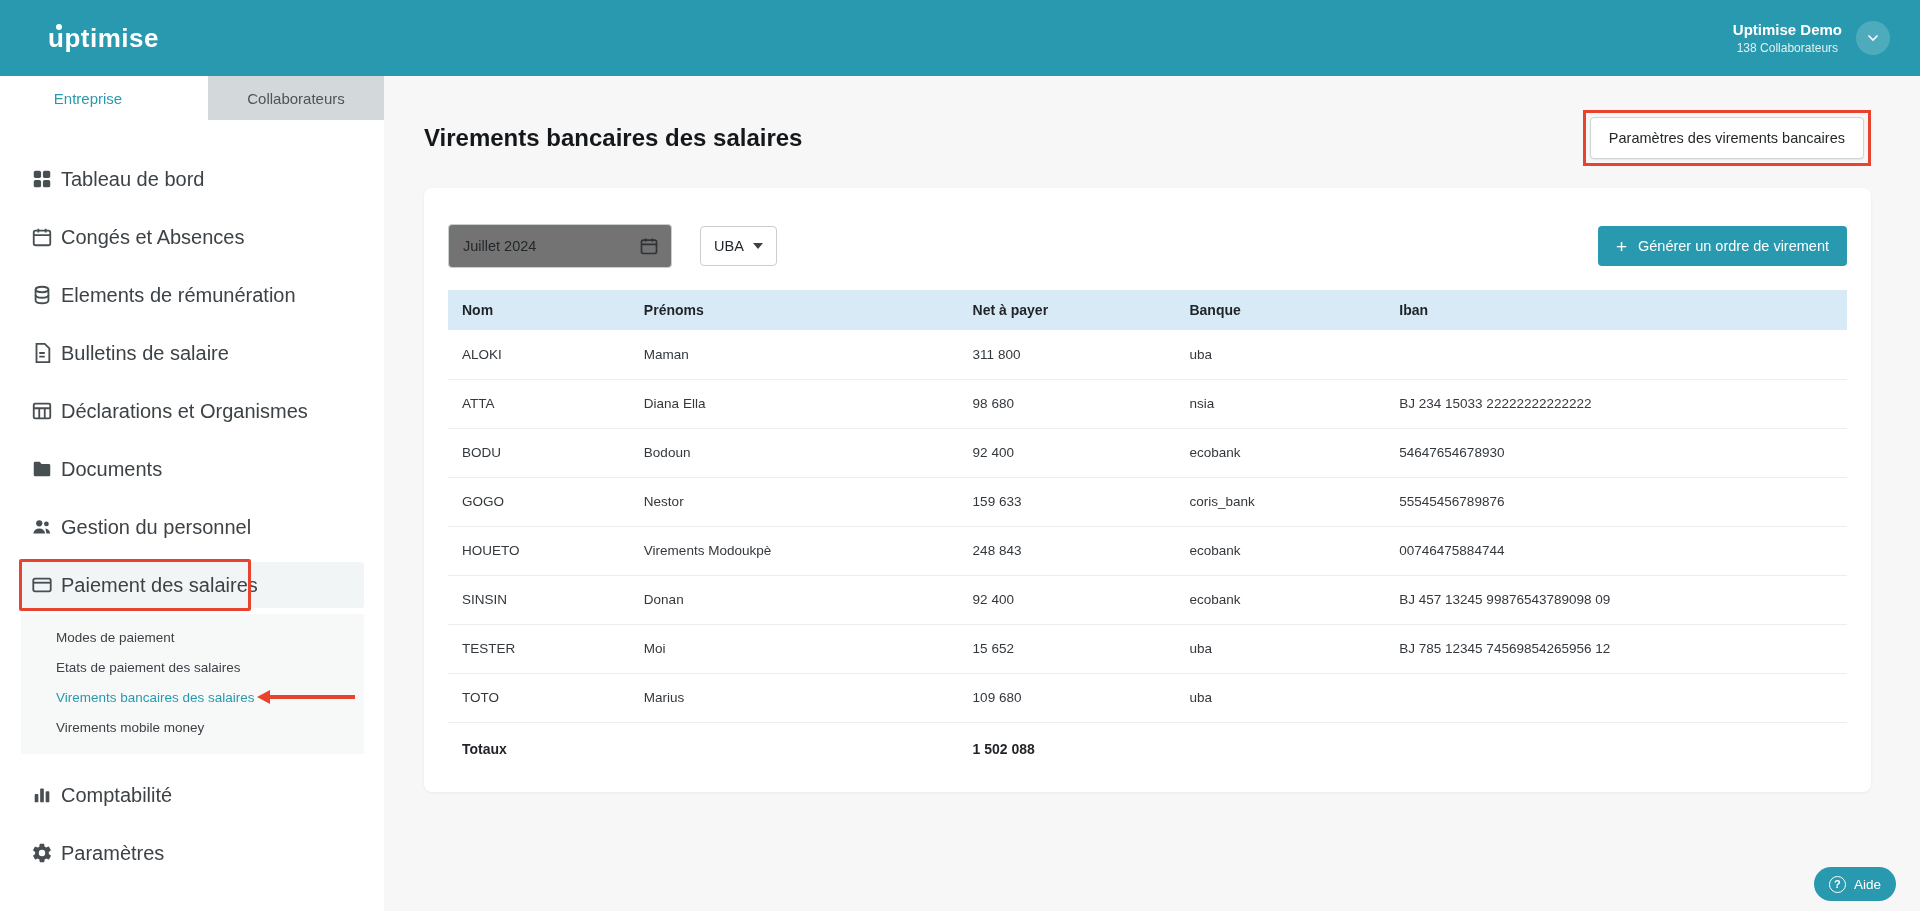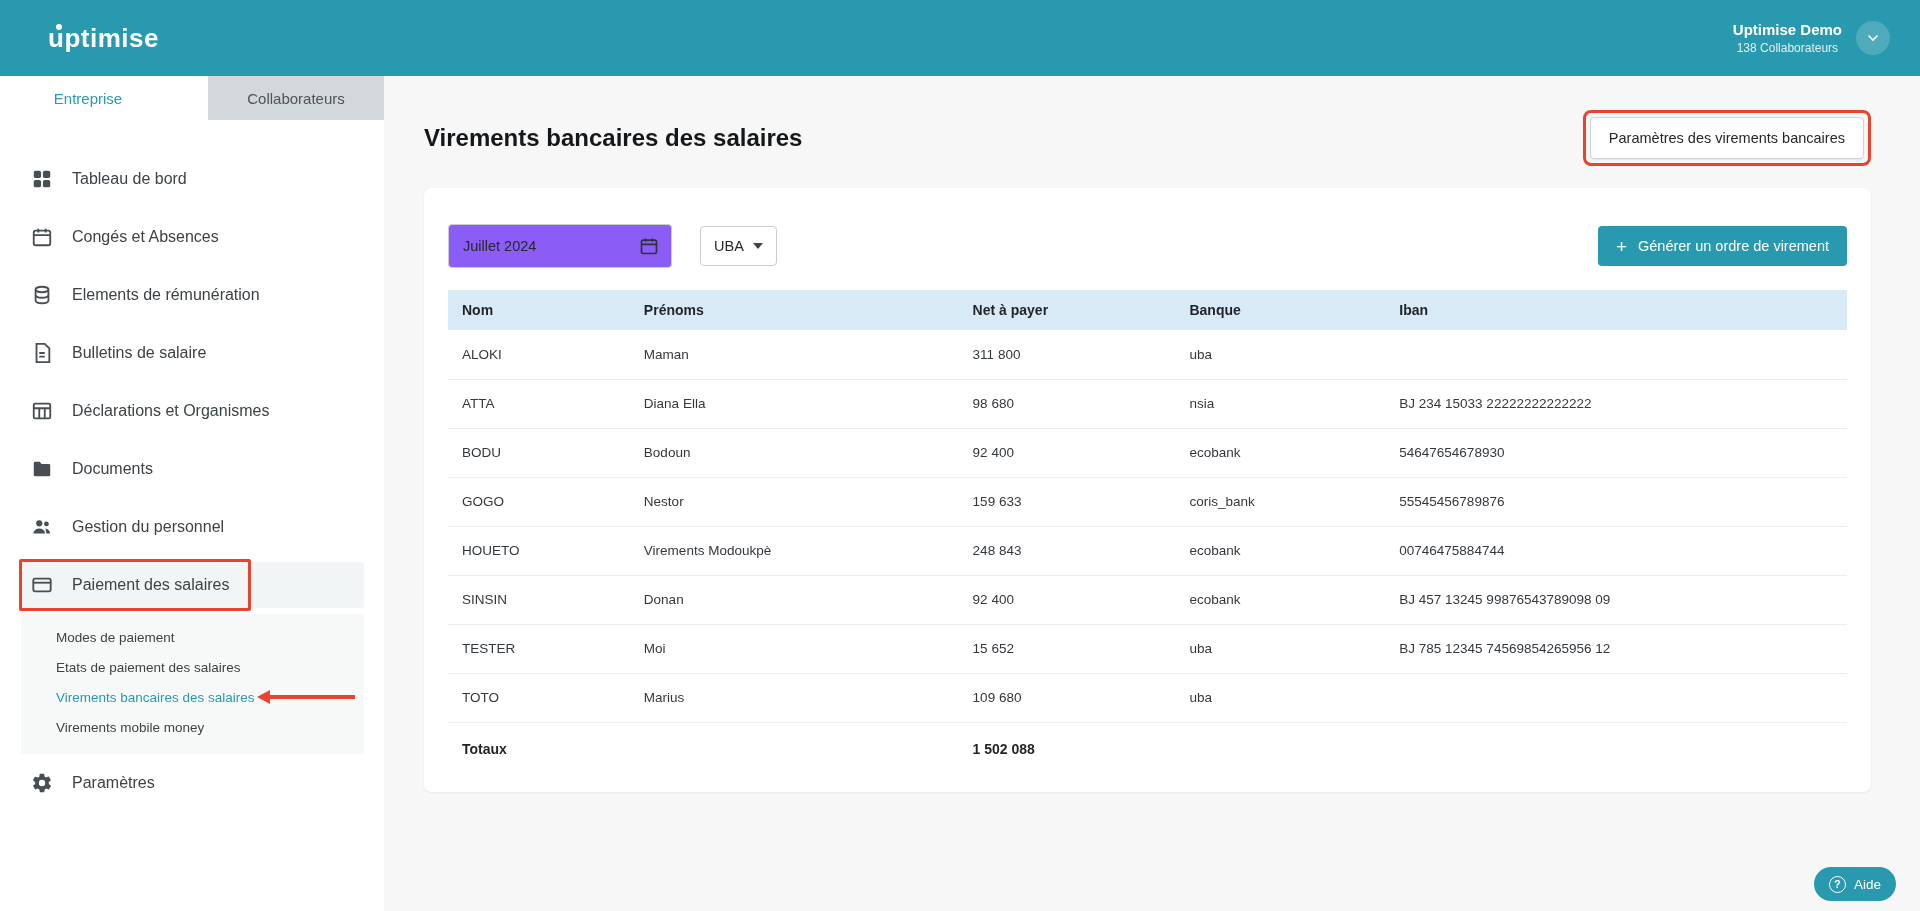--- a/index.html
+++ b/index.html
@@ -20,47 +20,47 @@
   .layout { display:flex; height:835px; }
 
   
   .sidebar { width:384px; background:#fff; flex-shrink:0; position:relative; }
   .tabs { display:flex; height:44px; }
   .tab { flex:1; display:flex; align-items:center; justify-content:center; font-size:15px; cursor:pointer; }
   .tab.active { background:#fff; color:#2899AE; }
   .tab.inactive { background:#D3D9DB; color:#4d5457;margin-left:32px; }
 
   .nav { padding-top:30px; }
-  .nav-item { height:58px; display:flex; align-items:center; gap:18px; padding-left:30px; font-size:16px; color:#3c4246; cursor:pointer; position:relative; }
+  .nav-item { height:58px; display:flex; align-items:center; gap:7px; padding-left:30px; font-size:20px; color:#3c4246; cursor:pointer; position:relative; }
   .nav-item .icon { width:24px; height:24px; color:#474f53; display:flex; align-items:center; justify-content:center; flex-shrink:0; }
   .nav-item .icon svg { width:22px; height:22px; }
 
   .nav-item.highlight { height:46px; margin:6px 20px 6px 21px; padding-left:9px; background:#F2F5F5; border-radius:3px; }
   .annot-box { position:absolute; left:-2px; top:-3px; width:232px; height:calc(100% + 6px); border:3px solid #E8432E; border-radius:2px; pointer-events:none; }
 
   .submenu { background:#F7F9F9; margin:0 20px 0 21px; padding:8px 0 12px; }
   .submenu-item { height:30px; display:flex; align-items:center; padding-left:35px; font-size:13.5px; color:#3c4246; cursor:pointer; position:relative; }
   .submenu-item.active { color:#2899AE; }
   .annot-arrow { position:absolute; left:236px; top:50%; transform:translateY(-50%); display:flex; align-items:center; pointer-events:none; }
   .annot-arrow .head { width:0; height:0; border-top:7px solid transparent; border-bottom:7px solid transparent; border-right:13px solid #E8432E; }
   .annot-arrow .shaft { width:85px; height:4px; background:#E8432E; }
 
   .nav-gap { margin-top:12px; }
 
   
   .main { flex:1; padding:0 49px 0 40px; position:relative; }
   .page-head { display:flex; align-items:center; justify-content:space-between; margin-top:34px; }
   .page-title { font-size:24px; font-weight:bold; color:#15181a; }
-  .annot-outline { border:3px solid #E8432E; border-radius:8px; padding:4px; background:transparent; }
+  .annot-outline { border:3px solid #E8432E; border-radius:0; padding:4px; background:transparent; }
   .settings-btn { background:#fff; border:1px solid #cfd4d6; border-radius:4px; height:42px; padding:0 18px; font-size:14.5px; color:#24282b; font-family:inherit; cursor:pointer; box-shadow:0 1px 2px rgba(0,0,0,.07); }
 
   .card { background:#fff; border-radius:8px; margin-top:22px; padding:36px 24px 16px; box-shadow:0 1px 3px rgba(0,0,0,.06); }
 
   .filters { display:flex; align-items:center; }
-  .date-input { width:224px; height:44px; border:1px solid #c9ced0; border-radius:4px; display:flex; align-items:center; justify-content:space-between; padding:0 12px 0 14px; font-size:14.5px; color:#24282b; background:#8b5cf6; cursor:pointer; }
+  .date-input { width:224px; height:44px; border:1px solid #c9ced0; border-radius:4px; display:flex; align-items:center; justify-content:space-between; padding:0 12px 0 14px; font-size:14.5px; color:#24282b; background:#737373; cursor:pointer; }
   .date-input .cal { width:20px; height:20px; color:#2e3338; display:flex; }
   .bank-select { margin-left:28px; height:40px; border:1px solid #c9ced0; border-radius:4px; display:flex; align-items:center; gap:9px; padding:0 13px; font-size:14.5px; color:#24282b; background:#fff; cursor:pointer; }
   .caret { width:0; height:0; border-left:5px solid transparent; border-right:5px solid transparent; border-top:6px solid #3c4246; }
   .generate-btn { margin-left:auto; height:40px; background:#2899AE; color:#fff; border:none; border-radius:4px; font-size:14.5px; font-family:inherit; padding:0 18px; display:flex; align-items:center; gap:11px; cursor:pointer; }
   .generate-btn .plus { font-size:19px; line-height:1; font-weight:normal; }
 
   table { width:100%; border-collapse:collapse; margin-top:22px; }
   thead th { background:#D7EAF6; height:40px; text-align:left; font-size:14px; color:#1f2327; padding:0 14px; font-weight:bold; }
   tbody td { height:49px; font-size:13.5px; color:#33383d; padding:0 14px; border-bottom:1px solid #ededed; }
   tfoot td { height:54px; font-size:14px; color:#1f2327; padding:0 14px; font-weight:bold; }
@@ -193,20 +193,30 @@
           <span class="annot-arrow">
               <span class="head"></span>
               <span class="shaft"></span>
             </span>
         </div>
         <div class="submenu-item">
           <span>Virements mobile money</span>
         </div>
       </div>
 
+      <div class="nav-item nav-gap">
+        <span class="icon">
+          <svg viewBox="0 0 24 24" fill="currentColor">
+              <rect x="4" y="11" width="4" height="9" rx="1"></rect>
+              <rect x="10" y="5" width="4" height="15" rx="1"></rect>
+              <rect x="16" y="8" width="4" height="12" rx="1"></rect>
+            </svg>
+        </span>
+        <span>Comptabilité</span>
+      </div>
 
       <div class="nav-item">
         <span class="icon">
           <svg viewBox="0 0 24 24" fill="currentColor">
               <path d="M19.4 13c.04-.33.06-.66.06-1s-.02-.67-.06-1l2.1-1.65a.5.5 0 0 0 .12-.64l-2-3.46a.5.5 0 0 0-.6-.22l-2.49 1a7.3 7.3 0 0 0-1.73-1l-.38-2.65A.5.5 0 0 0 13.93 2h-4a.5.5 0 0 0-.5.42l-.38 2.65c-.62.26-1.2.6-1.73 1l-2.49-1a.5.5 0 0 0-.6.22l-2 3.46a.5.5 0 0 0 .12.64L4.55 11c-.04.33-.06.66-.06 1s.02.67.06 1l-2.1 1.65a.5.5 0 0 0-.12.64l2 3.46c.13.22.39.31.6.22l2.49-1c.53.4 1.11.74 1.73 1l.38 2.65c.04.24.25.42.5.42h4c.25 0 .46-.18.5-.42l.38-2.65c.62-.26 1.2-.6 1.73-1l2.49 1c.21.09.47 0 .6-.22l2-3.46a.5.5 0 0 0-.12-.64L19.4 13zM12 15.5a3.5 3.5 0 1 1 0-7 3.5 3.5 0 0 1 0 7z"></path>
             </svg>
         </span>
         <span>Paramètres</span>
       </div>
 

